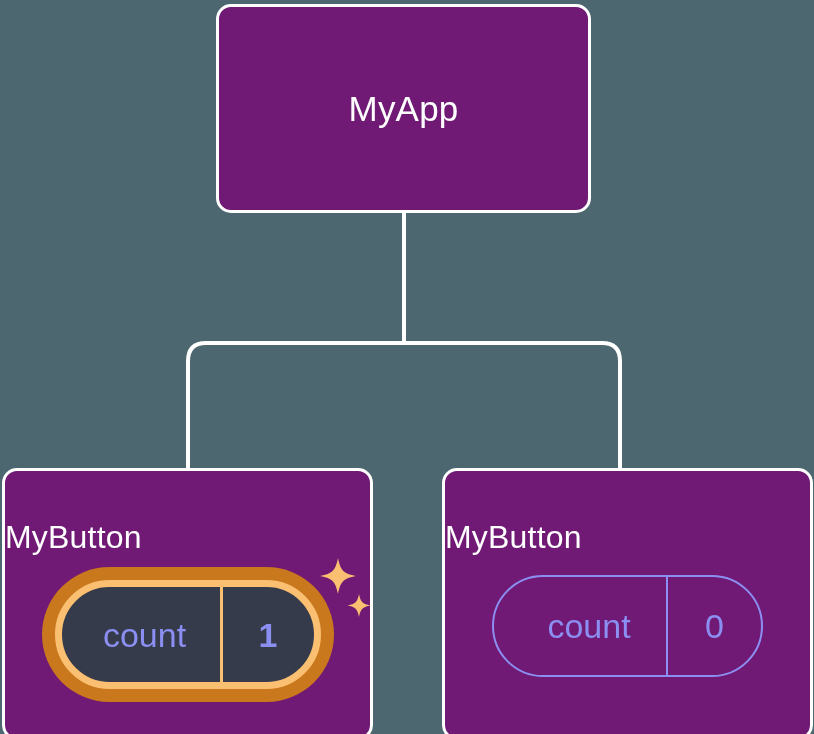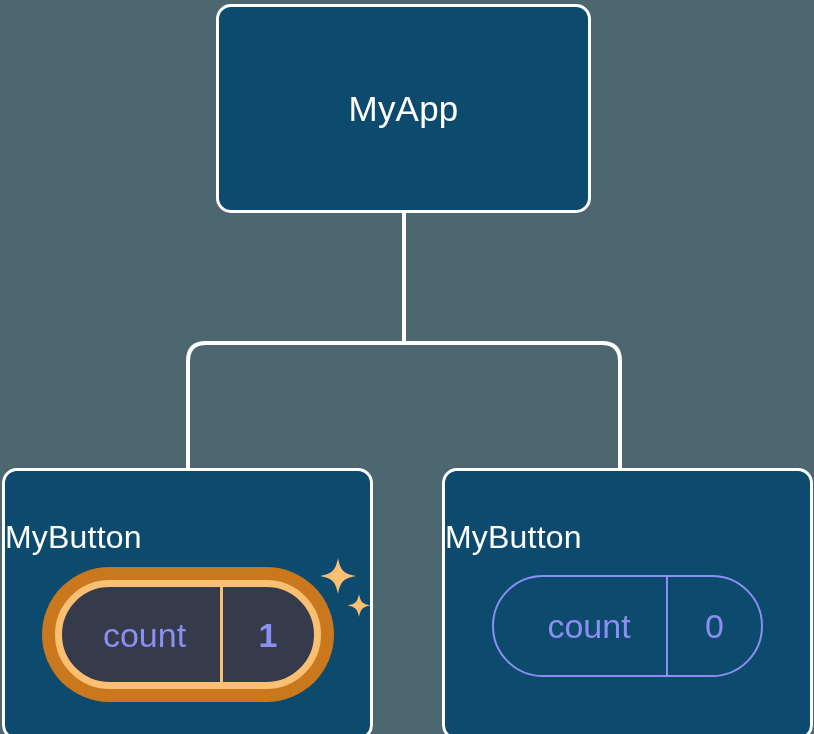--- a/index.html
+++ b/index.html
@@ -24,21 +24,21 @@
     left: 0;
     top: 0;
     width: 814px;
     height: 734px;
     pointer-events: none;
   }
 
   
   .node {
     position: absolute;
-    background: #0c4a6e;
+    background: #701a75;
     border: 3px solid #ffffff;
     border-radius: 15px;
     box-sizing: border-box;
   }
   .node-root {
     left: 216px;
     top: 4px;
     width: 375px;
     height: 209px;
     display: flex;

